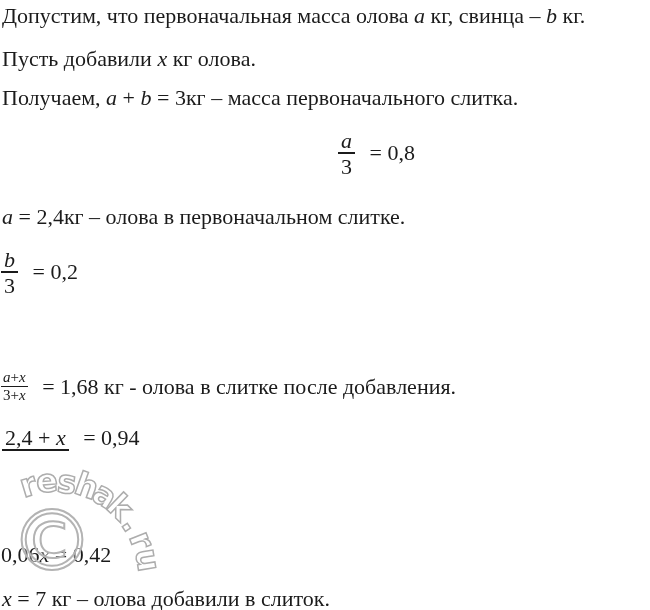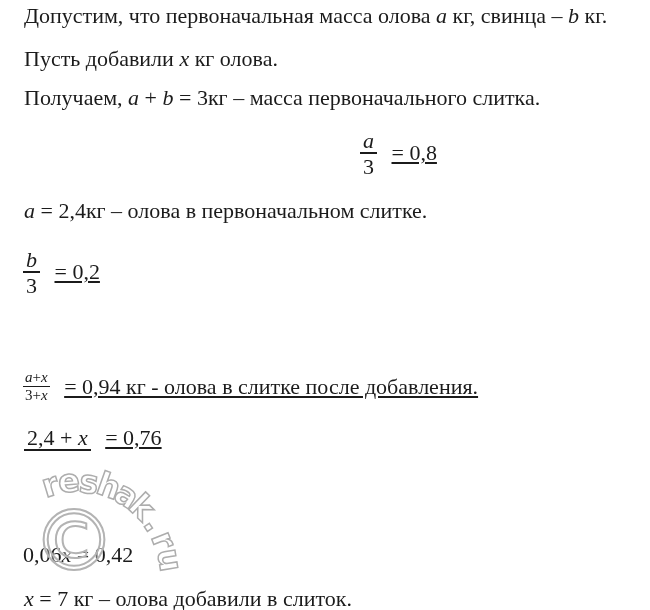--- a/index.html
+++ b/index.html
@@ -4,21 +4,21 @@
 <style>
   html, body { margin: 0; padding: 0; }
   body {
     width: 650px; height: 610px;
     background: #ffffff;
     font-family: "Liberation Serif", serif;
     color: #1b1b1b;
     position: relative;
     overflow: hidden;
   }
-  #page { position: absolute; inset: 0; margin-left: 22px; }
+  #page { position: absolute; inset: 0; }
   .line {
     position: absolute;
     left: 2px;
     font-size: 22px;
     line-height: 26px;
     white-space: nowrap;
   }
   .var { font-style: italic; }
   .eq {
     position: absolute;
@@ -33,21 +33,20 @@
   .frac .num, .frac .den {
     display: block;
     line-height: 23px;
     padding: 1px 3px 0 3px;
   }
   .frac .num { border-bottom: 2px solid #1b1b1b; }
   .rhs {
     display: inline-block;
     vertical-align: middle;
     margin-left: 9px;
-    text-decoration: underline;
   }
   .eq-small .frac { font-size: 15px; }
   .eq-small .frac .num, .eq-small .frac .den { line-height: 17px; padding: 0 2px; }
   .eq-small .frac .num { border-bottom: 1.5px solid #1b1b1b; }
 
   #watermark { position: absolute; inset: 0; pointer-events: none; }
   .wm-char {
     position: absolute;
     font-family: "DejaVu Sans", sans-serif;
     font-weight: bold;
@@ -77,44 +76,44 @@
   <div class="line" style="top:85px"><span>Получаем, </span><span class="var">a</span><span> + </span><span class="var">b</span><span> = 3кг – масса первоначального слитка.</span></div>
 
   <div class="eq" style="top:128px;left:338px">
     <span class="frac">
       <span class="num"><span class="var">a</span></span>
       <span class="den"><span>3</span></span>
     </span>
     <span class="rhs"><span>= 0,8</span></span>
   </div>
 
-  <div class="line" style="top:198px"><span class="var">a</span><span> = 2,4кг – олова в первоначальном слитке.</span></div>
+  <div class="line" style="top:204px"><span class="var">a</span><span> = 2,4кг – олова в первоначальном слитке.</span></div>
 
   <div class="eq" style="top:247px;left:1px">
     <span class="frac">
       <span class="num"><span class="var">b</span></span>
       <span class="den"><span>3</span></span>
     </span>
     <span class="rhs"><span>= 0,2</span></span>
   </div>
 
 
   <div class="eq eq-small" style="top:369px;left:1px">
     <span class="frac">
       <span class="num"><span class="var">a</span><span>+</span><span class="var">x</span></span>
       <span class="den"><span>3+</span><span class="var">x</span></span>
     </span>
-    <span class="rhs"><span>= 0,94 кг - олова в слитке после добавления.</span></span>
+    <span class="rhs"><span>= 1,68 кг - олова в слитке после добавления.</span></span>
   </div>
 
   <div class="eq" style="top:423px;left:2px">
     <span class="frac">
       <span class="num"><span>2,4 + </span><span class="var">x</span></span>
     </span>
-    <span class="rhs"><span>= 0,76</span></span>
+    <span class="rhs"><span>= 0,94</span></span>
   </div>
 
 
   <div class="line" style="top:542px;left:1px"><span>0,06</span><span class="var">x</span><span> = 0,42</span></div>
 
   <div class="line" style="top:586px"><span class="var">x</span><span> = 7 кг – олова добавили в слиток.</span></div>
 
   <div id="watermark">
     <span class="wm-copyright">©</span>
   <span class="wm-char" style="left: 27.5171px; top: 485.107px; transform: translate(-50%, -50%) rotate(-17deg);">r</span>

